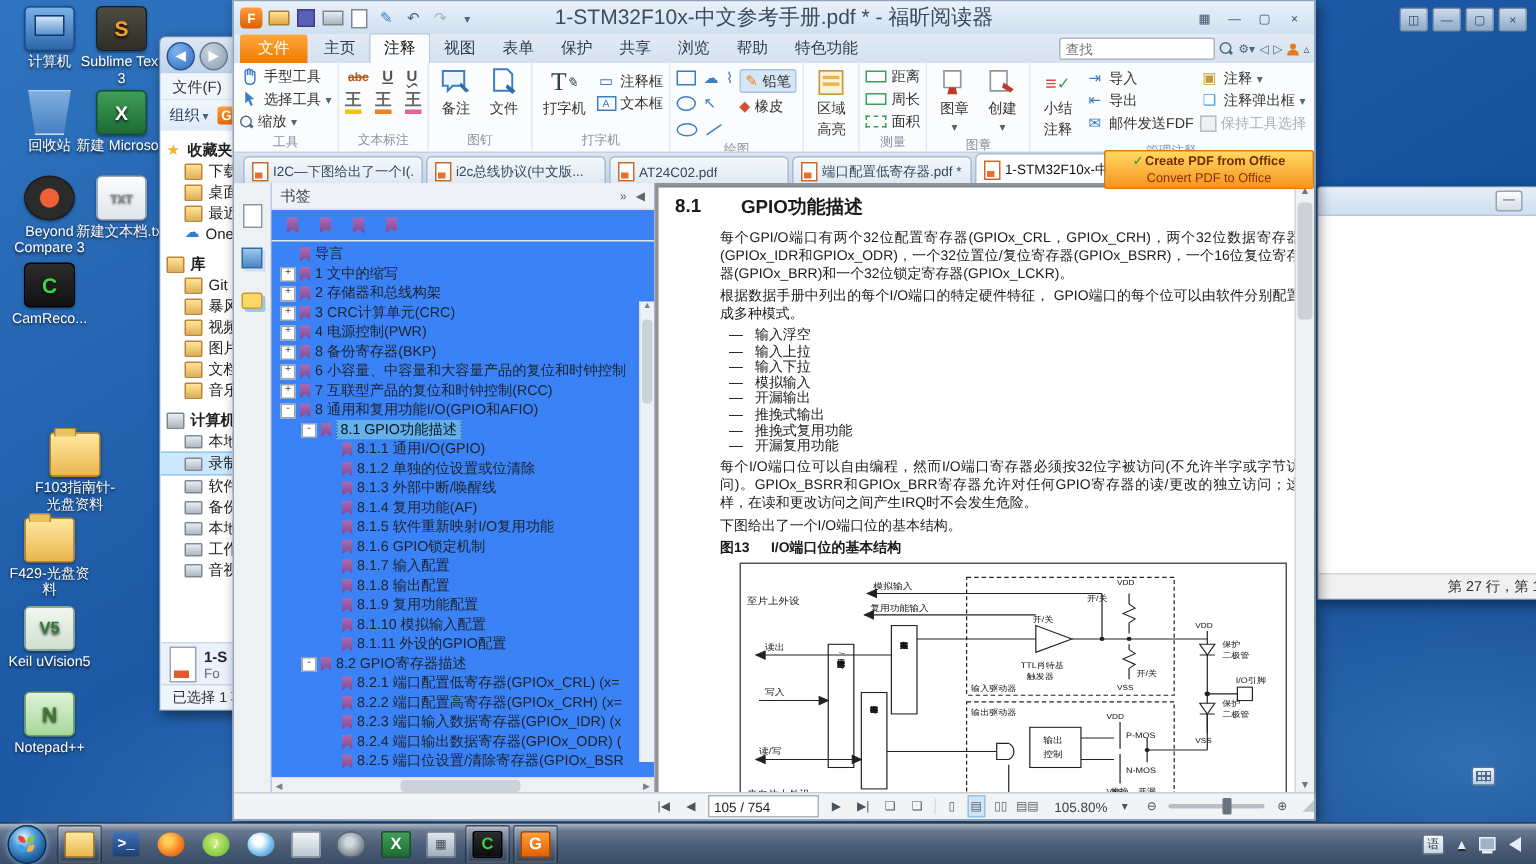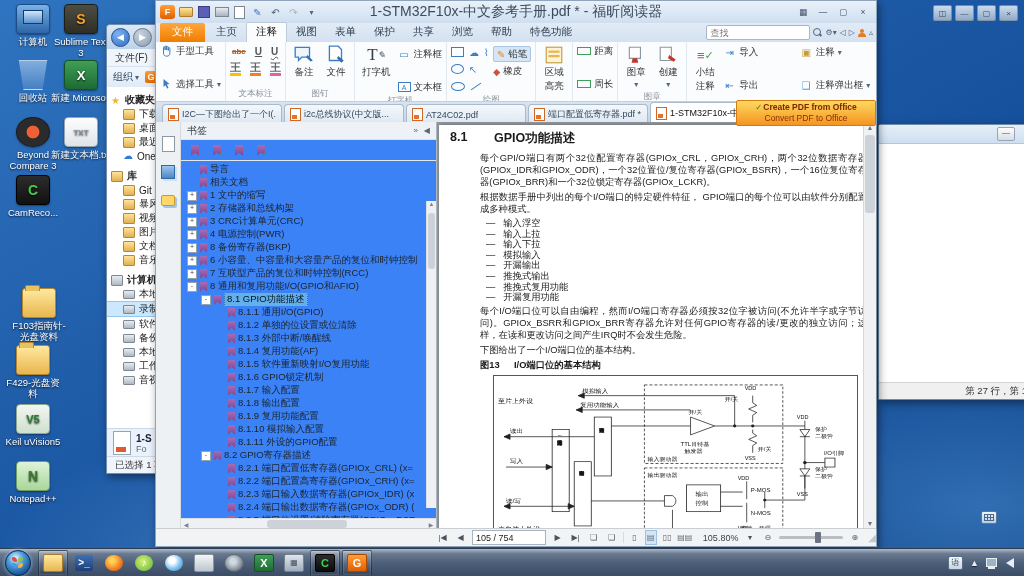--- a/index.html
+++ b/index.html
@@ -26,21 +26,21 @@
   .tile.excel{background:linear-gradient(#3f9e57,#1d6b33);border:1px solid #145125;font-size:13px;}
   .tile.txt{background:linear-gradient(#fdfdfd,#dfe4ea);border:1px solid #9aa4ae;color:#8a929a;font-size:8px;}
   .tile.bc{background:radial-gradient(circle at 50% 50%,#f06036 28%,#2b2b2b 32%);border-radius:50%;border:1px solid #1a1a1a;}
   .tile.cam{background:linear-gradient(#2c2c2c,#111);color:#3fd24a;border:1px solid #000;}
   .tile.keil{background:linear-gradient(#f2f6f2,#cfe0cf);color:#2c7d36;border:1px solid #8ea88e;font-size:11px;}
   .tile.npp{background:linear-gradient(#dff3d8,#a8d79a);color:#3d7a2e;border:1px solid #6f9e62;}
   .di-computer{left:2px;top:4px}.di-sublime{left:50px;top:4px}
   .di-recycle{left:2px;top:60px}.di-excel{left:50px;top:60px}
   .di-bc{left:2px;top:117px}.di-txt{left:50px;top:117px}
   .di-cam{left:2px;top:175px}
-  .di-f103{left:8px;top:288px}.di-f429{left:2px;top:345px}
+  .di-f103{left:19px;top:288px}.di-f429{left:2px;top:345px}
   .di-keil{left:2px;top:404px}.di-npp{left:2px;top:461px}
 
   
   .win{position:absolute;background:#eef3fa;border:1px solid #6f8cab;box-shadow:0 0 0 1px rgba(255,255,255,.25) inset,2px 3px 8px rgba(0,0,0,.45);}
 
   
   #explorer{left:106px;top:24px;width:560px;height:448px;border-radius:4px 4px 0 0;z-index:1;}
   .exp-band{height:24px;background:linear-gradient(#dbe8f7,#bdd3ea);border-radius:4px 4px 0 0;display:flex;align-items:center;padding:0 4px;gap:3px;}
   .navball{width:17px;height:17px;border-radius:50%;color:#fff;font-size:9px;display:flex;align-items:center;justify-content:center;}
   .navball.back{background:radial-gradient(circle at 35% 30%,#7fb2ef,#2f6cc2);border:1px solid #24538f;}
@@ -113,21 +113,21 @@
   .lens::after{content:"";position:absolute;left:6px;top:6px;width:3px;height:1.5px;background:#4f6a85;transform:rotate(45deg);}
   .mini{font-size:8px;color:#53677c;}
   .person{width:8px;height:8px;position:relative;}
   .person::before{content:"";position:absolute;left:2px;top:0;width:4px;height:4px;border-radius:50%;background:#e87b1e;}
   .person::after{content:"";position:absolute;left:0;top:4px;width:8px;height:4px;border-radius:4px 4px 0 0;background:#e87b1e;}
   
   .ribbon{height:59px;background:#fafcfe;border-bottom:1px solid #c3d0de;display:flex;align-items:stretch;overflow:hidden;}
   .rgroup{display:flex;flex-direction:column;border-right:1px solid #e2e8ef;padding:2px 4px 0;position:relative;flex:0 0 auto;}
   .rg-label{margin-top:auto;text-align:center;font-size:8.5px;color:#8a929c;padding:1px 0 1px;}
   .rg-body{display:flex;gap:4px;align-items:flex-start;}
-  .rcol{display:flex;flex-direction:column;gap:19px;}
+  .rcol{display:flex;flex-direction:column;gap:1px;}
   .rsm{display:flex;align-items:center;gap:3px;font-size:9.5px;color:#333;white-space:nowrap;height:14px;}
   .rbig{display:flex;flex-direction:column;align-items:center;font-size:9.5px;color:#333;white-space:nowrap;gap:1px;padding:1px 3px;}
   .gi{display:inline-flex;align-items:center;justify-content:center;width:13px;height:12px;font-size:10px;color:#3c7ec4;}
   .gi-big{width:22px;height:20px;font-size:16px;}
   .abc{font-size:8px;color:#b05a20;text-decoration:line-through;font-weight:bold;}
   .u1{font-size:10px;color:#555;text-decoration:underline;font-weight:bold;}
   .wang{font-size:11px;color:#666;font-weight:bold;line-height:11px;border-bottom:3px solid #f5c400;}
   .wang.o{border-color:#f08020;}
   .wang.p{border-color:#e5639a;}
   .shape{width:11px;height:8px;border:1.3px solid #3c7ec4;display:inline-block;}
@@ -764,25 +764,20 @@
           </span>
         <span class="bmk">
             <i class="badge-teal"></i>
           </span>
       </div>
       <div class="bm-tree">
         <div class="bm-row l0">
             <span class="exp"></span>
             <span class="bm-ribbon"></span>
             <span class="t">导言</span>
-          </div>
-          <div class="bm-row l0">
-            <span class="exp"></span>
-            <span class="bm-ribbon"></span>
-            <span class="t">相关文档</span>
           </div>
           <div class="bm-row l0">
             <span class="exp">+</span>
             <span class="bm-ribbon"></span>
             <span class="t">1 文中的缩写</span>
           </div>
           <div class="bm-row l0">
             <span class="exp">+</span>
             <span class="bm-ribbon"></span>
             <span class="t">2 存储器和总线构架</span>

